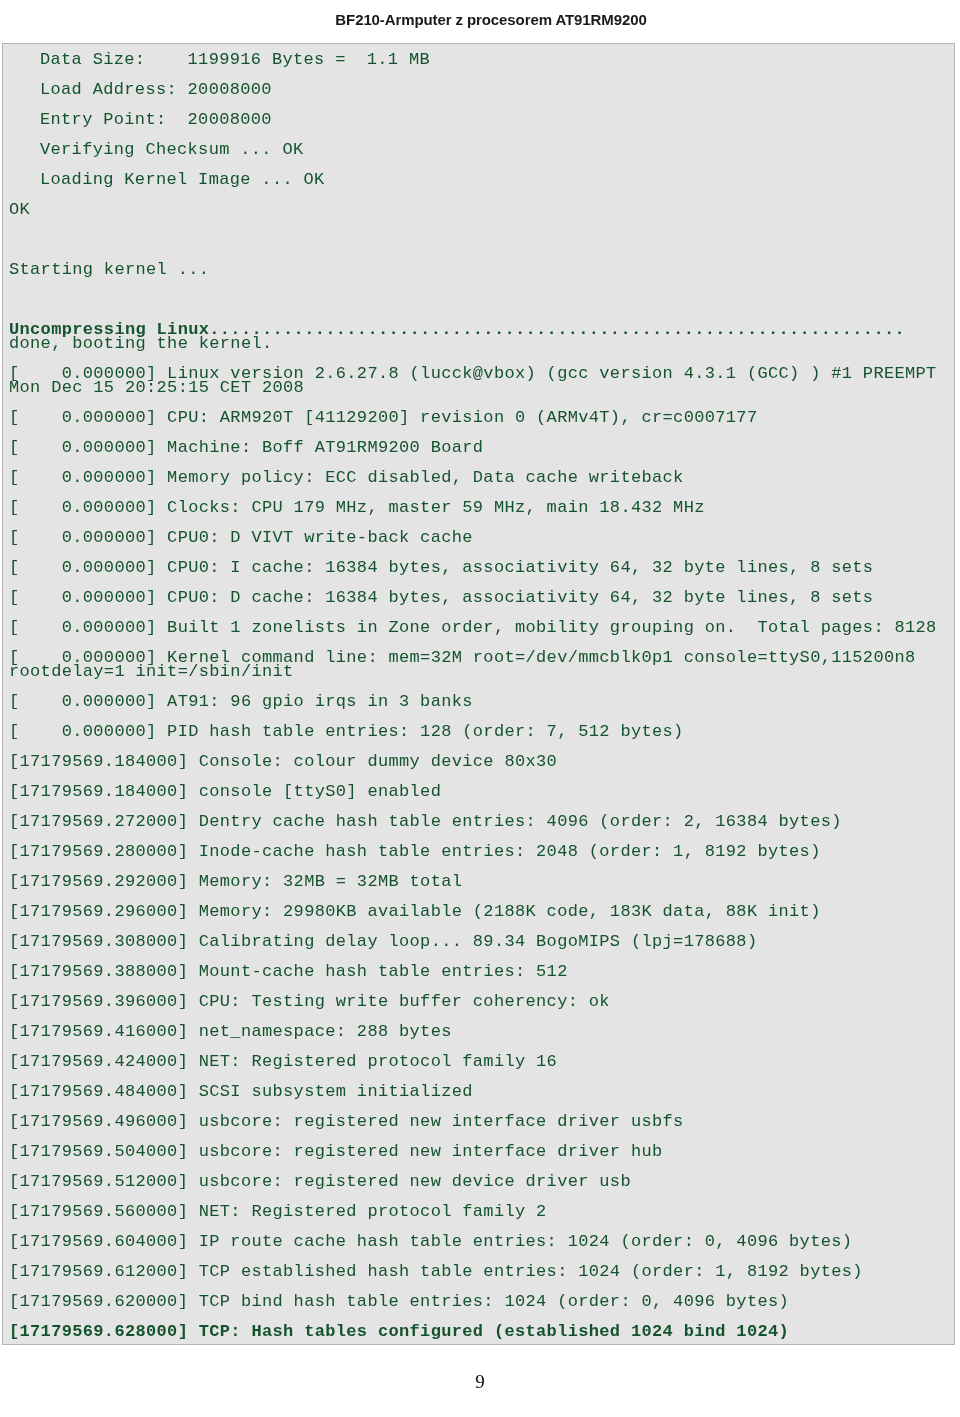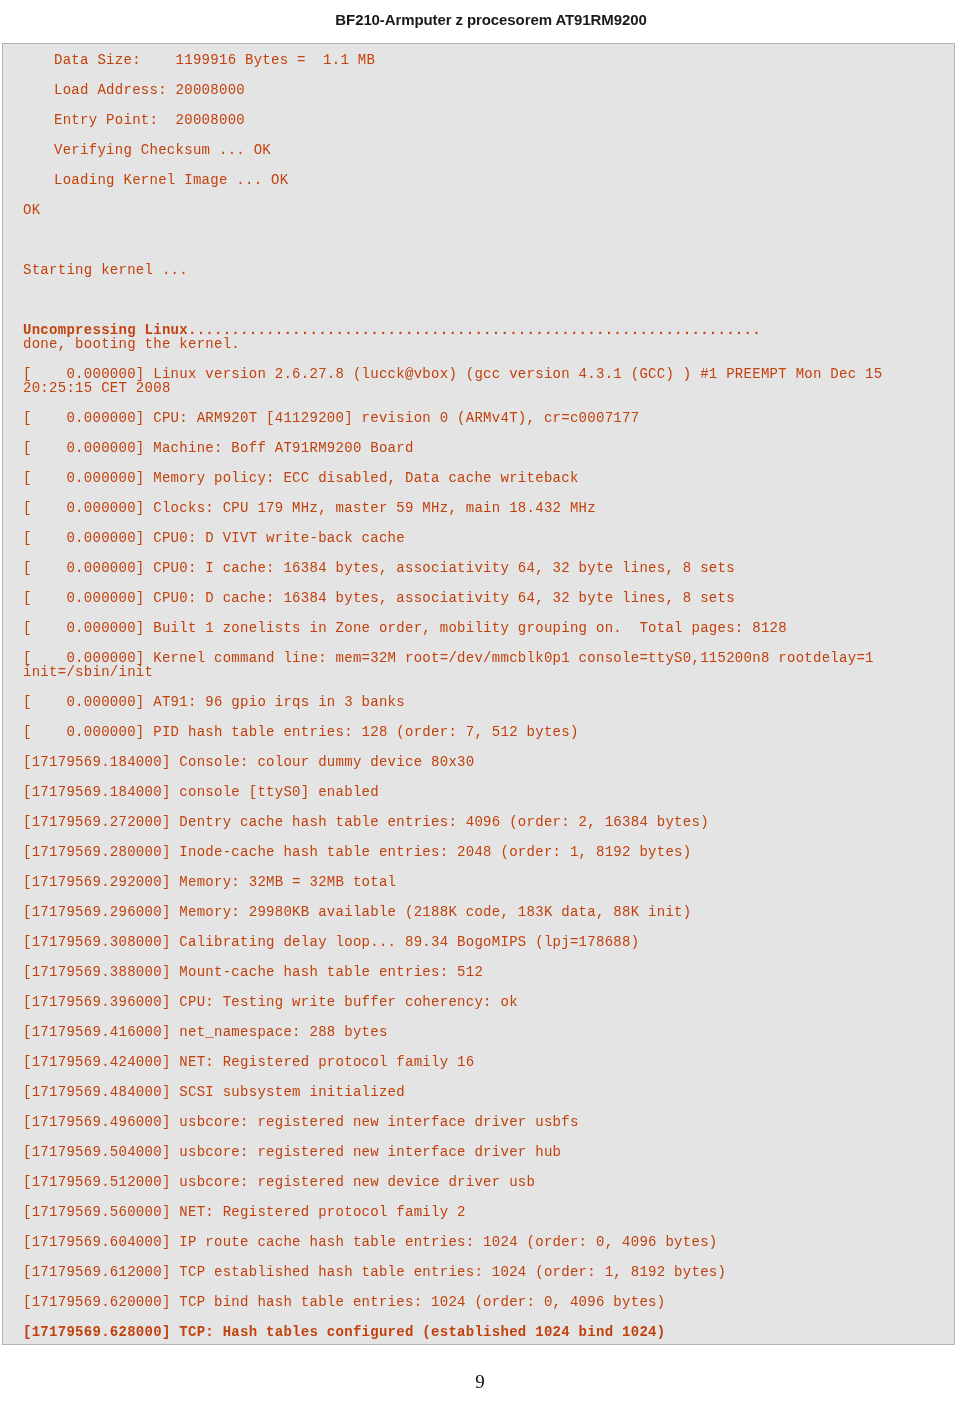--- a/index.html
+++ b/index.html
@@ -43,25 +43,25 @@
     top: 43px;
     width: 953px;
     height: 1302px;
     box-sizing: border-box;
     background: #e4e4e4;
     border: 1px solid #b4b4b4;
     overflow: hidden;
   }
 
   .console-lines {
-    padding: 9px 6px 0 20px;
+    padding: 9px 6px 0 6px;
     font-family: "Liberation Mono", "DejaVu Sans Mono", monospace;
-    font-size: 14px;
+    font-size: 17px;
     line-height: 14px;
-    color: #c2410c;
+    color: #14532d;
     white-space: pre-wrap;
     word-break: break-word;
   }
 
   .line {
     min-height: 14px;
     white-space: pre-wrap;
     letter-spacing: 0.02em;
   }
   

